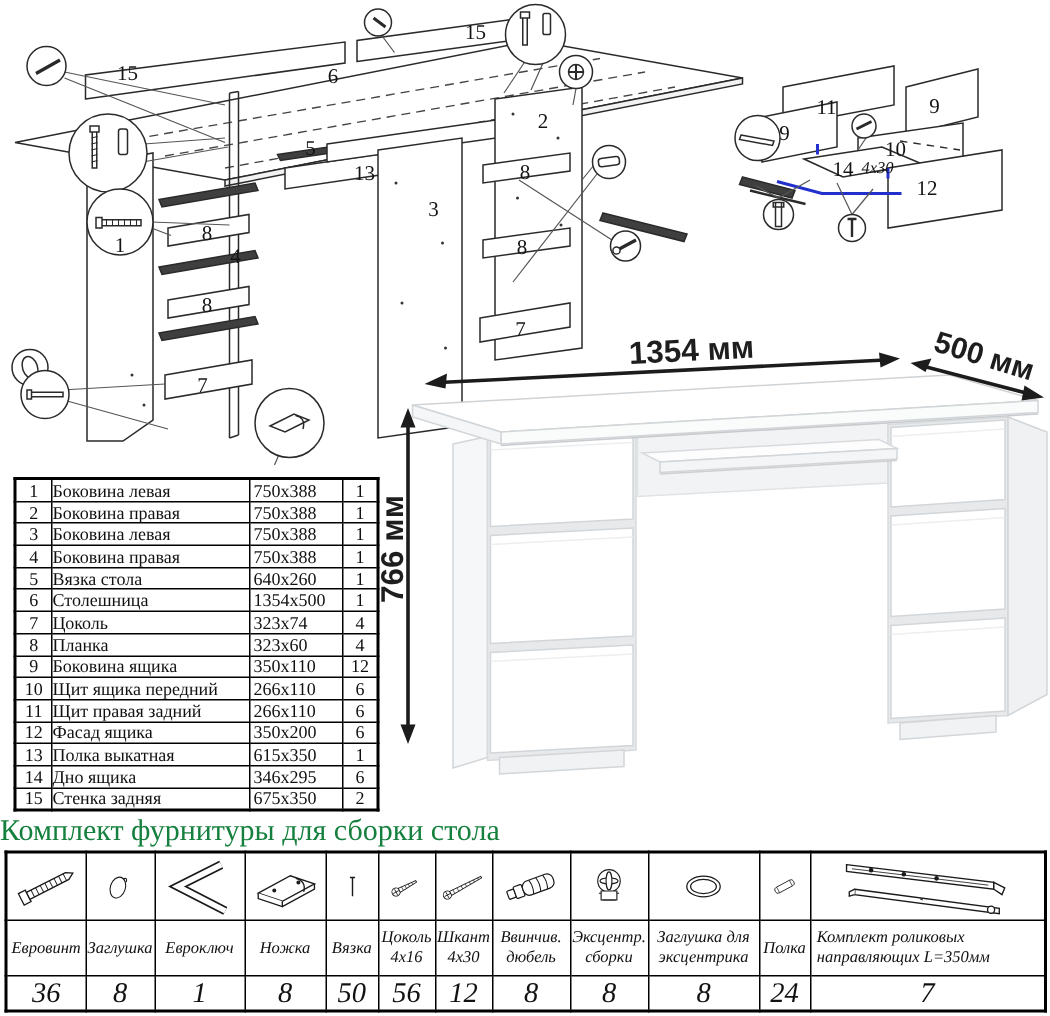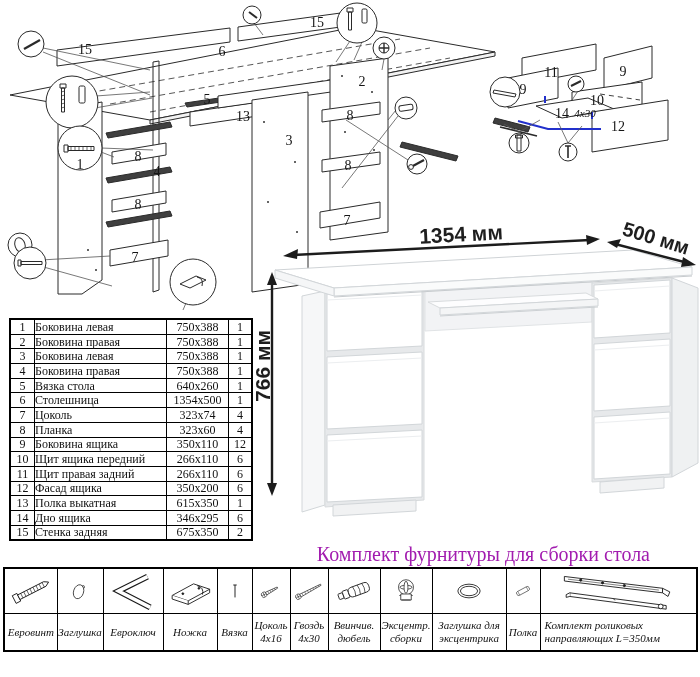--- a/index.html
+++ b/index.html
@@ -19,34 +19,34 @@
   .parts-table{
     position:absolute;left:9px;top:318px;border-collapse:collapse;
     border:2px solid #000;
   }
   .parts-table td{
     border:1px solid #000;font-size:12px;line-height:1;height:13.7px;
     padding:0 2px;white-space:nowrap;
   }
   .parts-table td.c-num{width:19px;text-align:center;}
   .parts-table td.c-name{width:129px;text-align:left;padding-left:0;}
-  .parts-table td.c-size{width:57px;text-align:center;margin-top:16px;}
+  .parts-table td.c-size{width:57px;margin-top:16px;}
   .parts-table td.c-qty{width:18px;text-align:center;}
   
   .dim{
     position:absolute;font-family:"Liberation Sans",sans-serif;font-weight:bold;
     color:#1e1e1e;white-space:nowrap;line-height:1;
   }
   .dim-width{left:461px;top:234px;transform:translate(-50%,-50%) rotate(-3deg);font-size:21px;}
   .dim-depth{left:656px;top:238px;transform:translate(-50%,-50%) rotate(17deg);font-size:20px;}
   .dim-height{left:262px;top:366px;transform:translate(-50%,-50%) rotate(-90deg);font-size:21px;}
   
   .hw-title{
-    position:absolute;left:0;top:543px;width:650px;text-align:right;
-    font-size:20px;color:#a21caf;
+    position:absolute;left:0;top:543px;width:650px;text-align:left;
+    font-size:20px;color:#15803d;
   }
   .hw-table{
     position:absolute;left:3px;top:567px;width:693px;table-layout:fixed;
     border-collapse:collapse;border:2px solid #000;font-style:italic;
   }
   .hw-table td{border:1px solid #000;padding:0;overflow:hidden;}
   .hw-icon-cell{height:44px;text-align:center;vertical-align:middle;}
   .hw-icon-cell svg{margin:0 auto;}
   .hw-name{
     height:36px;font-size:11px;text-align:center;vertical-align:middle;
@@ -498,21 +498,35 @@
       </svg>
     </td>
   </tr>
   <tr>
     <td class="hw-name">Евровинт</td>
     <td class="hw-name">Заглушка</td>
     <td class="hw-name">Евроключ</td>
     <td class="hw-name">Ножка</td>
     <td class="hw-name">Вязка</td>
     <td class="hw-name">Цоколь 4x16</td>
-    <td class="hw-name">Гвоздь 4x30</td>
+    <td class="hw-name">Шкант 4x30</td>
     <td class="hw-name">Ввинчив. дюбель</td>
     <td class="hw-name">Эксцентр. сборки</td>
     <td class="hw-name">Заглушка для эксцентрика</td>
     <td class="hw-name">Полка</td>
     <td class="hw-name left">Комплект роликовых направляющих L=350мм</td>
   </tr>
+  <tr>
+    <td class="hw-qty">36</td>
+    <td class="hw-qty">8</td>
+    <td class="hw-qty">1</td>
+    <td class="hw-qty">8</td>
+    <td class="hw-qty">50</td>
+    <td class="hw-qty">56</td>
+    <td class="hw-qty">12</td>
+    <td class="hw-qty">8</td>
+    <td class="hw-qty">8</td>
+    <td class="hw-qty">8</td>
+    <td class="hw-qty">24</td>
+    <td class="hw-qty">7</td>
+  </tr>
   </tbody>
 </table>
 
 </body></html>

